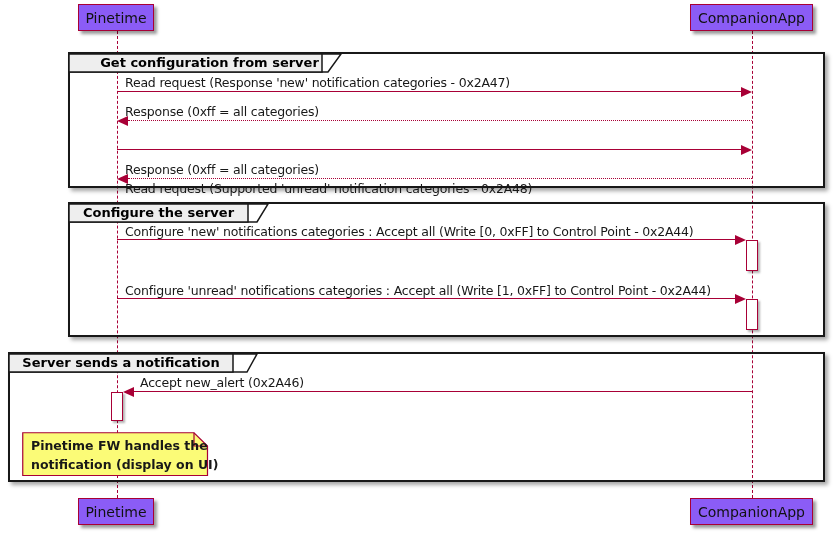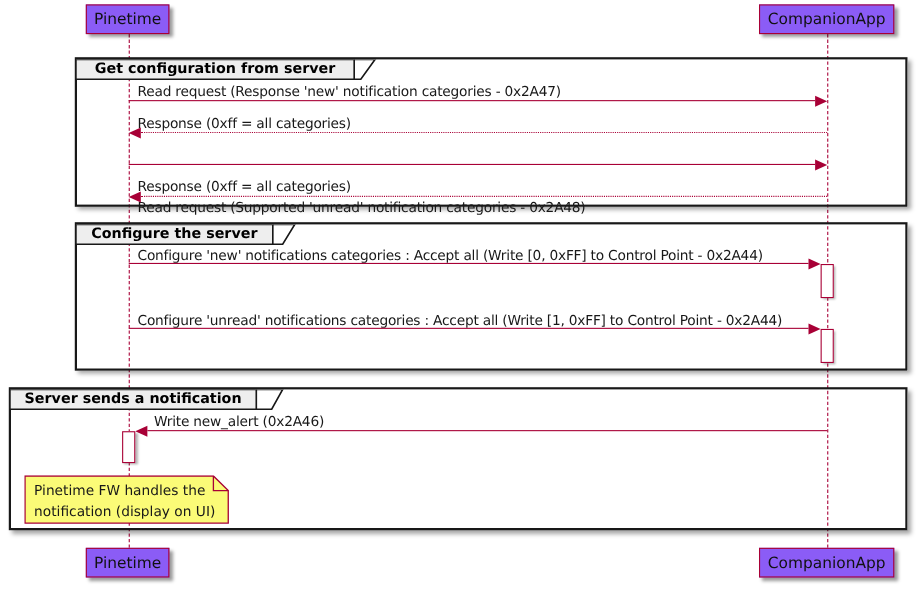--- a/index.html
+++ b/index.html
@@ -70,21 +70,21 @@
   </div>
   <div class="participant" style="left:690px; top:4px; width:123px; height:27px;">
     <span>CompanionApp</span>
   </div>
 
   <div class="frame" style="left:68px; top:52px; width:757px; height:136px;"></div>
   <svg class="header-svg" style="left:69px; top:54px;" width="276" height="20">
     <polygon points="0,0 272,0 259,18 0,18" fill="#ffffff" stroke="#181818" stroke-width="1.5"></polygon>
     <polygon points="0,0 253,0 253,18 0,18" fill="#EEEEEE" stroke="#181818" stroke-width="1.5"></polygon>
   </svg>
-  <div class="frame-title" style="left:69px; top:54px; width:253px;">Get configuration from server</div>
+  <div class="frame-title" style="left:69px; top:54px; width:253px;padding-left:14px;">Get configuration from server</div>
 
   <div class="msg-label" style="left:125px; top:75px;">Read request (Response 'new' notification categories - 0x2A47)</div>
   <div class="arrow-line" style="left:117px; top:91px; width:624px;"></div>
   <div class="arrow-head right" style="left:741px; top:87px;"></div>
 
   <div class="msg-label" style="left:125px; top:104px;">Response (0xff = all categories)</div>
   <div class="arrow-line dotted" style="left:128px; top:120px; width:624px;"></div>
   <div class="arrow-head left" style="left:117px; top:116px;"></div>
 
   <div class="msg-label" style="left:125px; top:133px;margin-top:48px;">Read request (Supported 'unread' notification categories - 0x2A48)</div>
@@ -112,30 +112,30 @@
   <div class="arrow-head right" style="left:735px; top:294px;"></div>
   <div class="activation" style="left:746px; top:299px; height:31px;"></div>
 
   <div class="frame" style="left:8px; top:352px; width:817px; height:130px;"></div>
   <svg class="header-svg" style="left:9px; top:354px;" width="254" height="20">
     <polygon points="0,0 248,0 238,18 0,18" fill="#ffffff" stroke="#181818" stroke-width="1.5"></polygon>
     <polygon points="0,0 224,0 224,18 0,18" fill="#EEEEEE" stroke="#181818" stroke-width="1.5"></polygon>
   </svg>
   <div class="frame-title" style="left:9px; top:354px; width:224px;">Server sends a notification</div>
 
-  <div class="msg-label" style="left:140px; top:375px;">Write new_alert (0x2A46)</div>
+  <div class="msg-label" style="left:140px; top:375px;">Accept new_alert (0x2A46)</div>
   <div class="arrow-line" style="left:134px; top:391px; width:618px;"></div>
   <div class="arrow-head left" style="left:123px; top:387px;"></div>
   <div class="activation" style="left:111px; top:392px; height:29px;"></div>
 
   <svg class="note-svg" style="left:22px; top:432px;" width="190" height="47">
     <path d="M0.75,0.75 L172,0.75 L185.5,14 L185.5,43.5 L0.75,43.5 Z" fill="#FBFB77" stroke="#A80036" stroke-width="1.2"></path>
     <path d="M172,0.75 L172,14 L185.5,14" fill="none" stroke="#A80036" stroke-width="1.2"></path>
   </svg>
-  <div class="note-text" style="left:31px; top:436px;">
+  <div class="note-text" style="left:31px; top:436px;font-weight:bold;">
     <div>Pinetime FW handles the</div>
     <div>notification (display on UI)</div>
   </div>
 
   <div class="participant" style="left:78px; top:498px; width:76px; height:27px;">
     <span>Pinetime</span>
   </div>
   <div class="participant" style="left:690px; top:498px; width:123px; height:27px;">
     <span>CompanionApp</span>
   </div>

